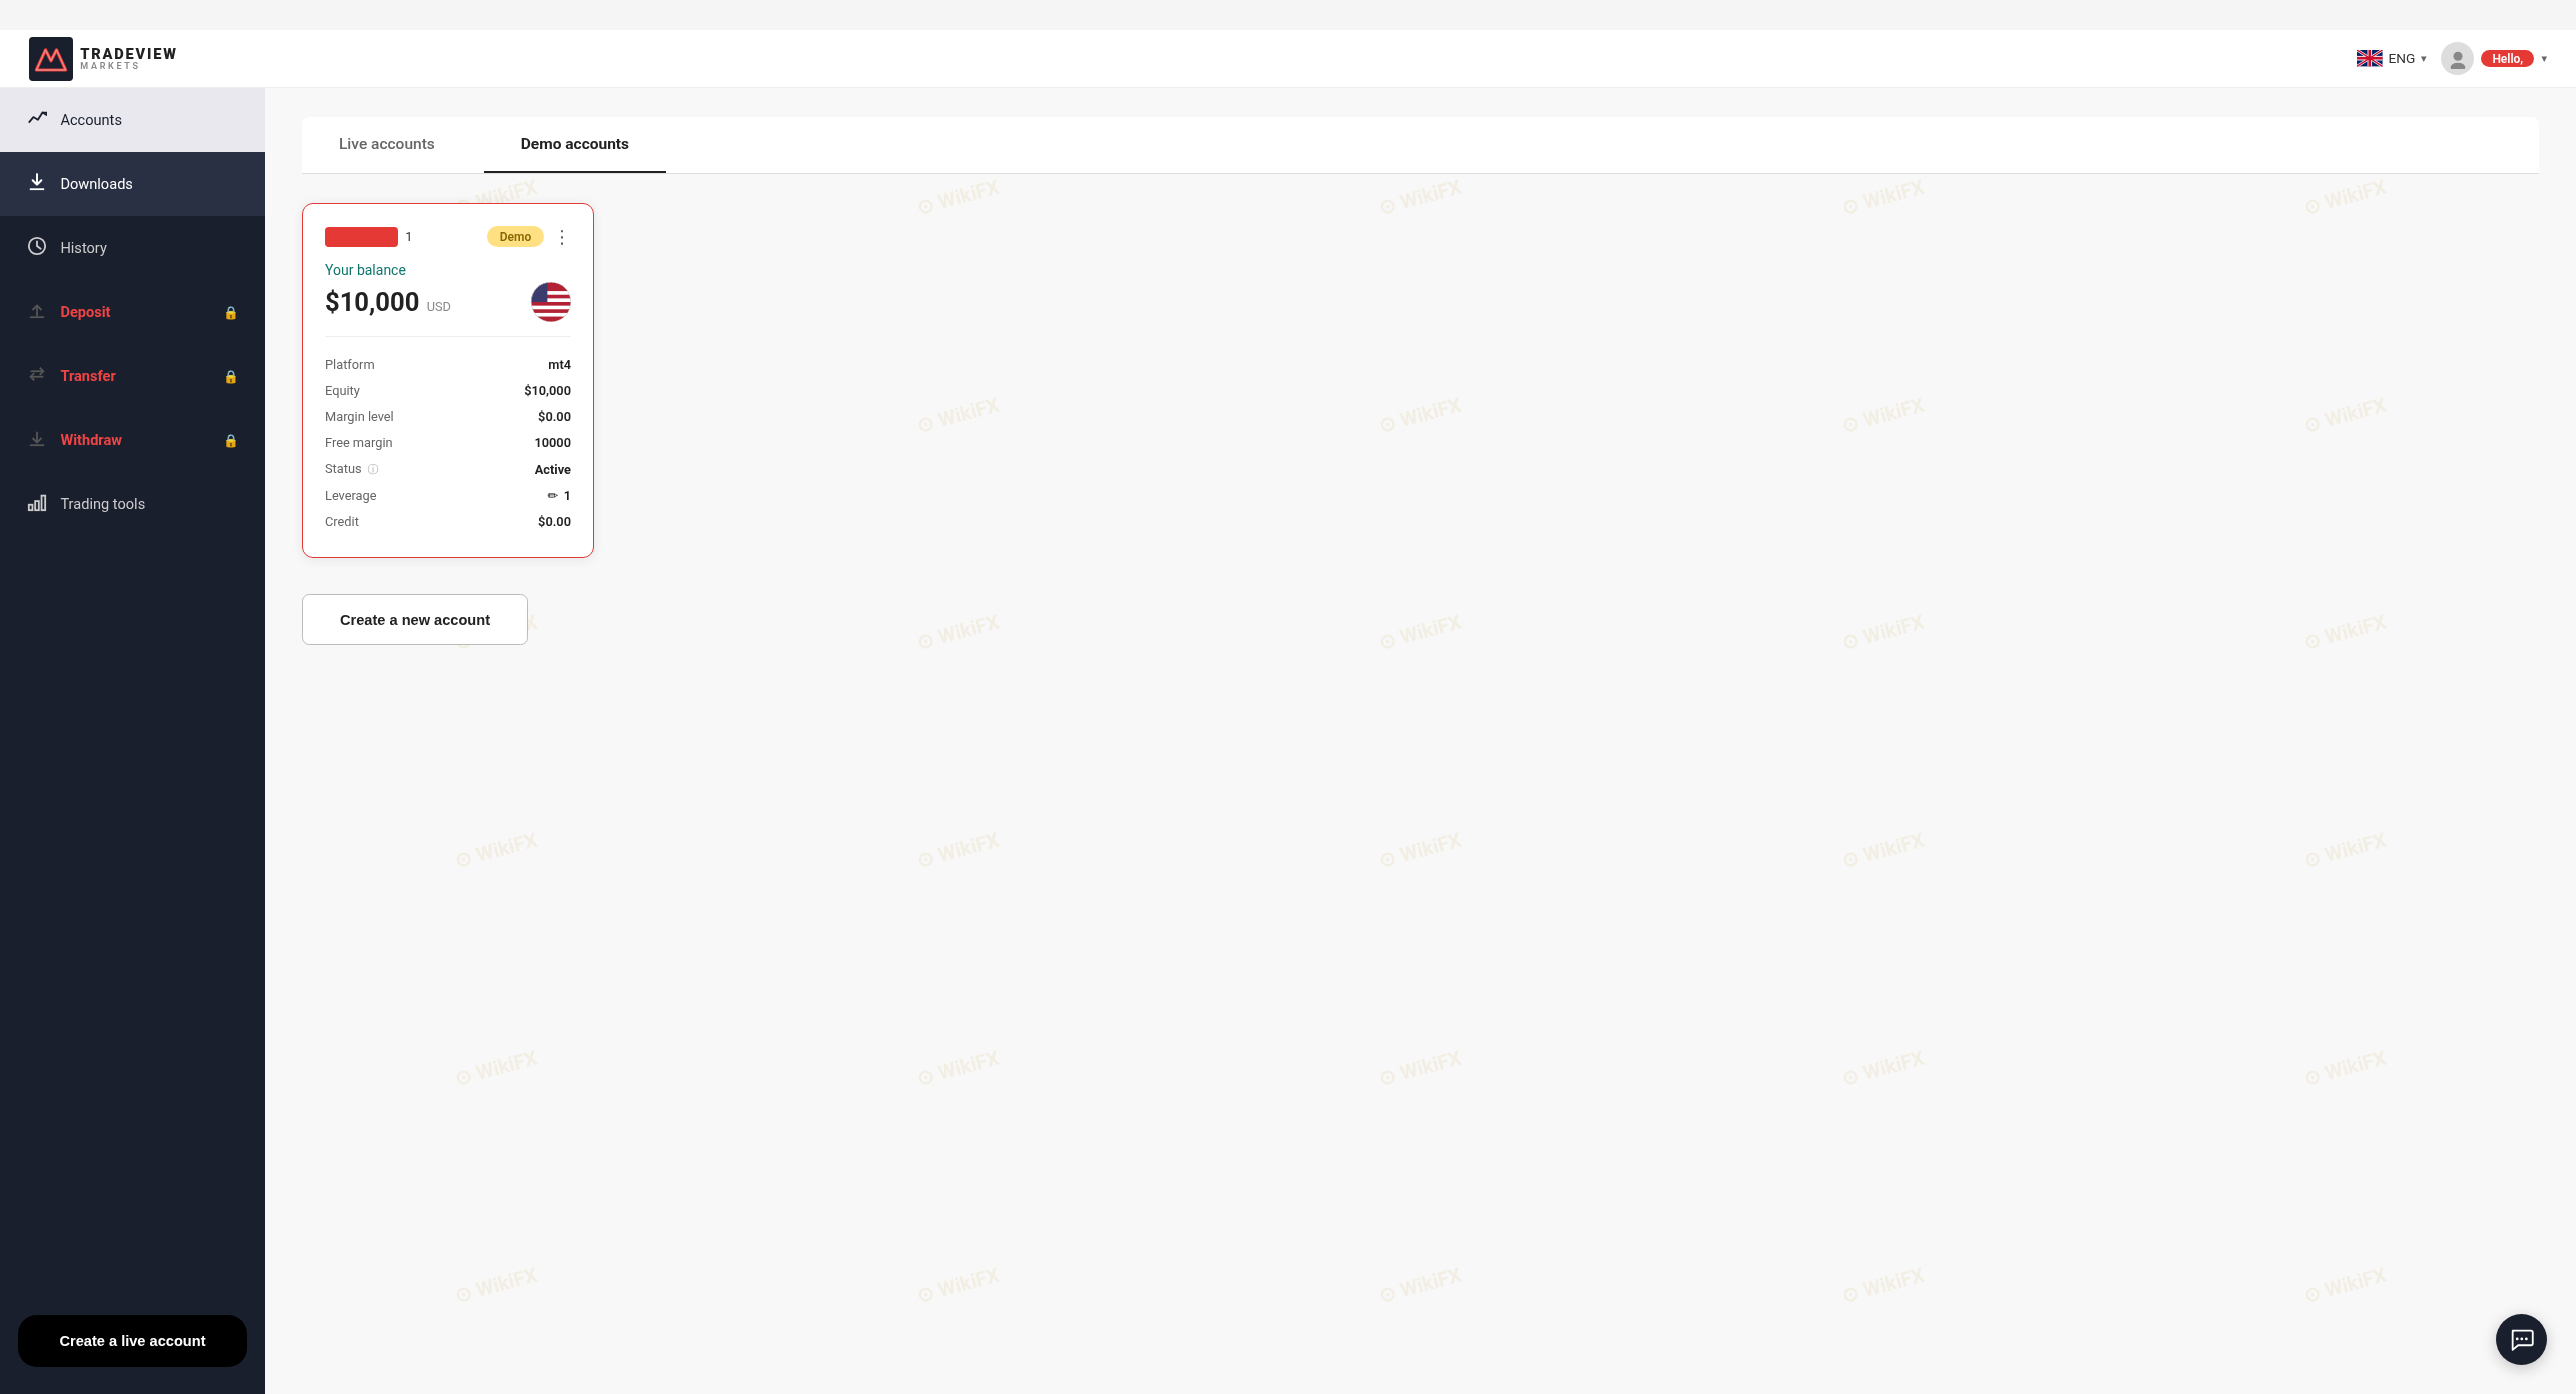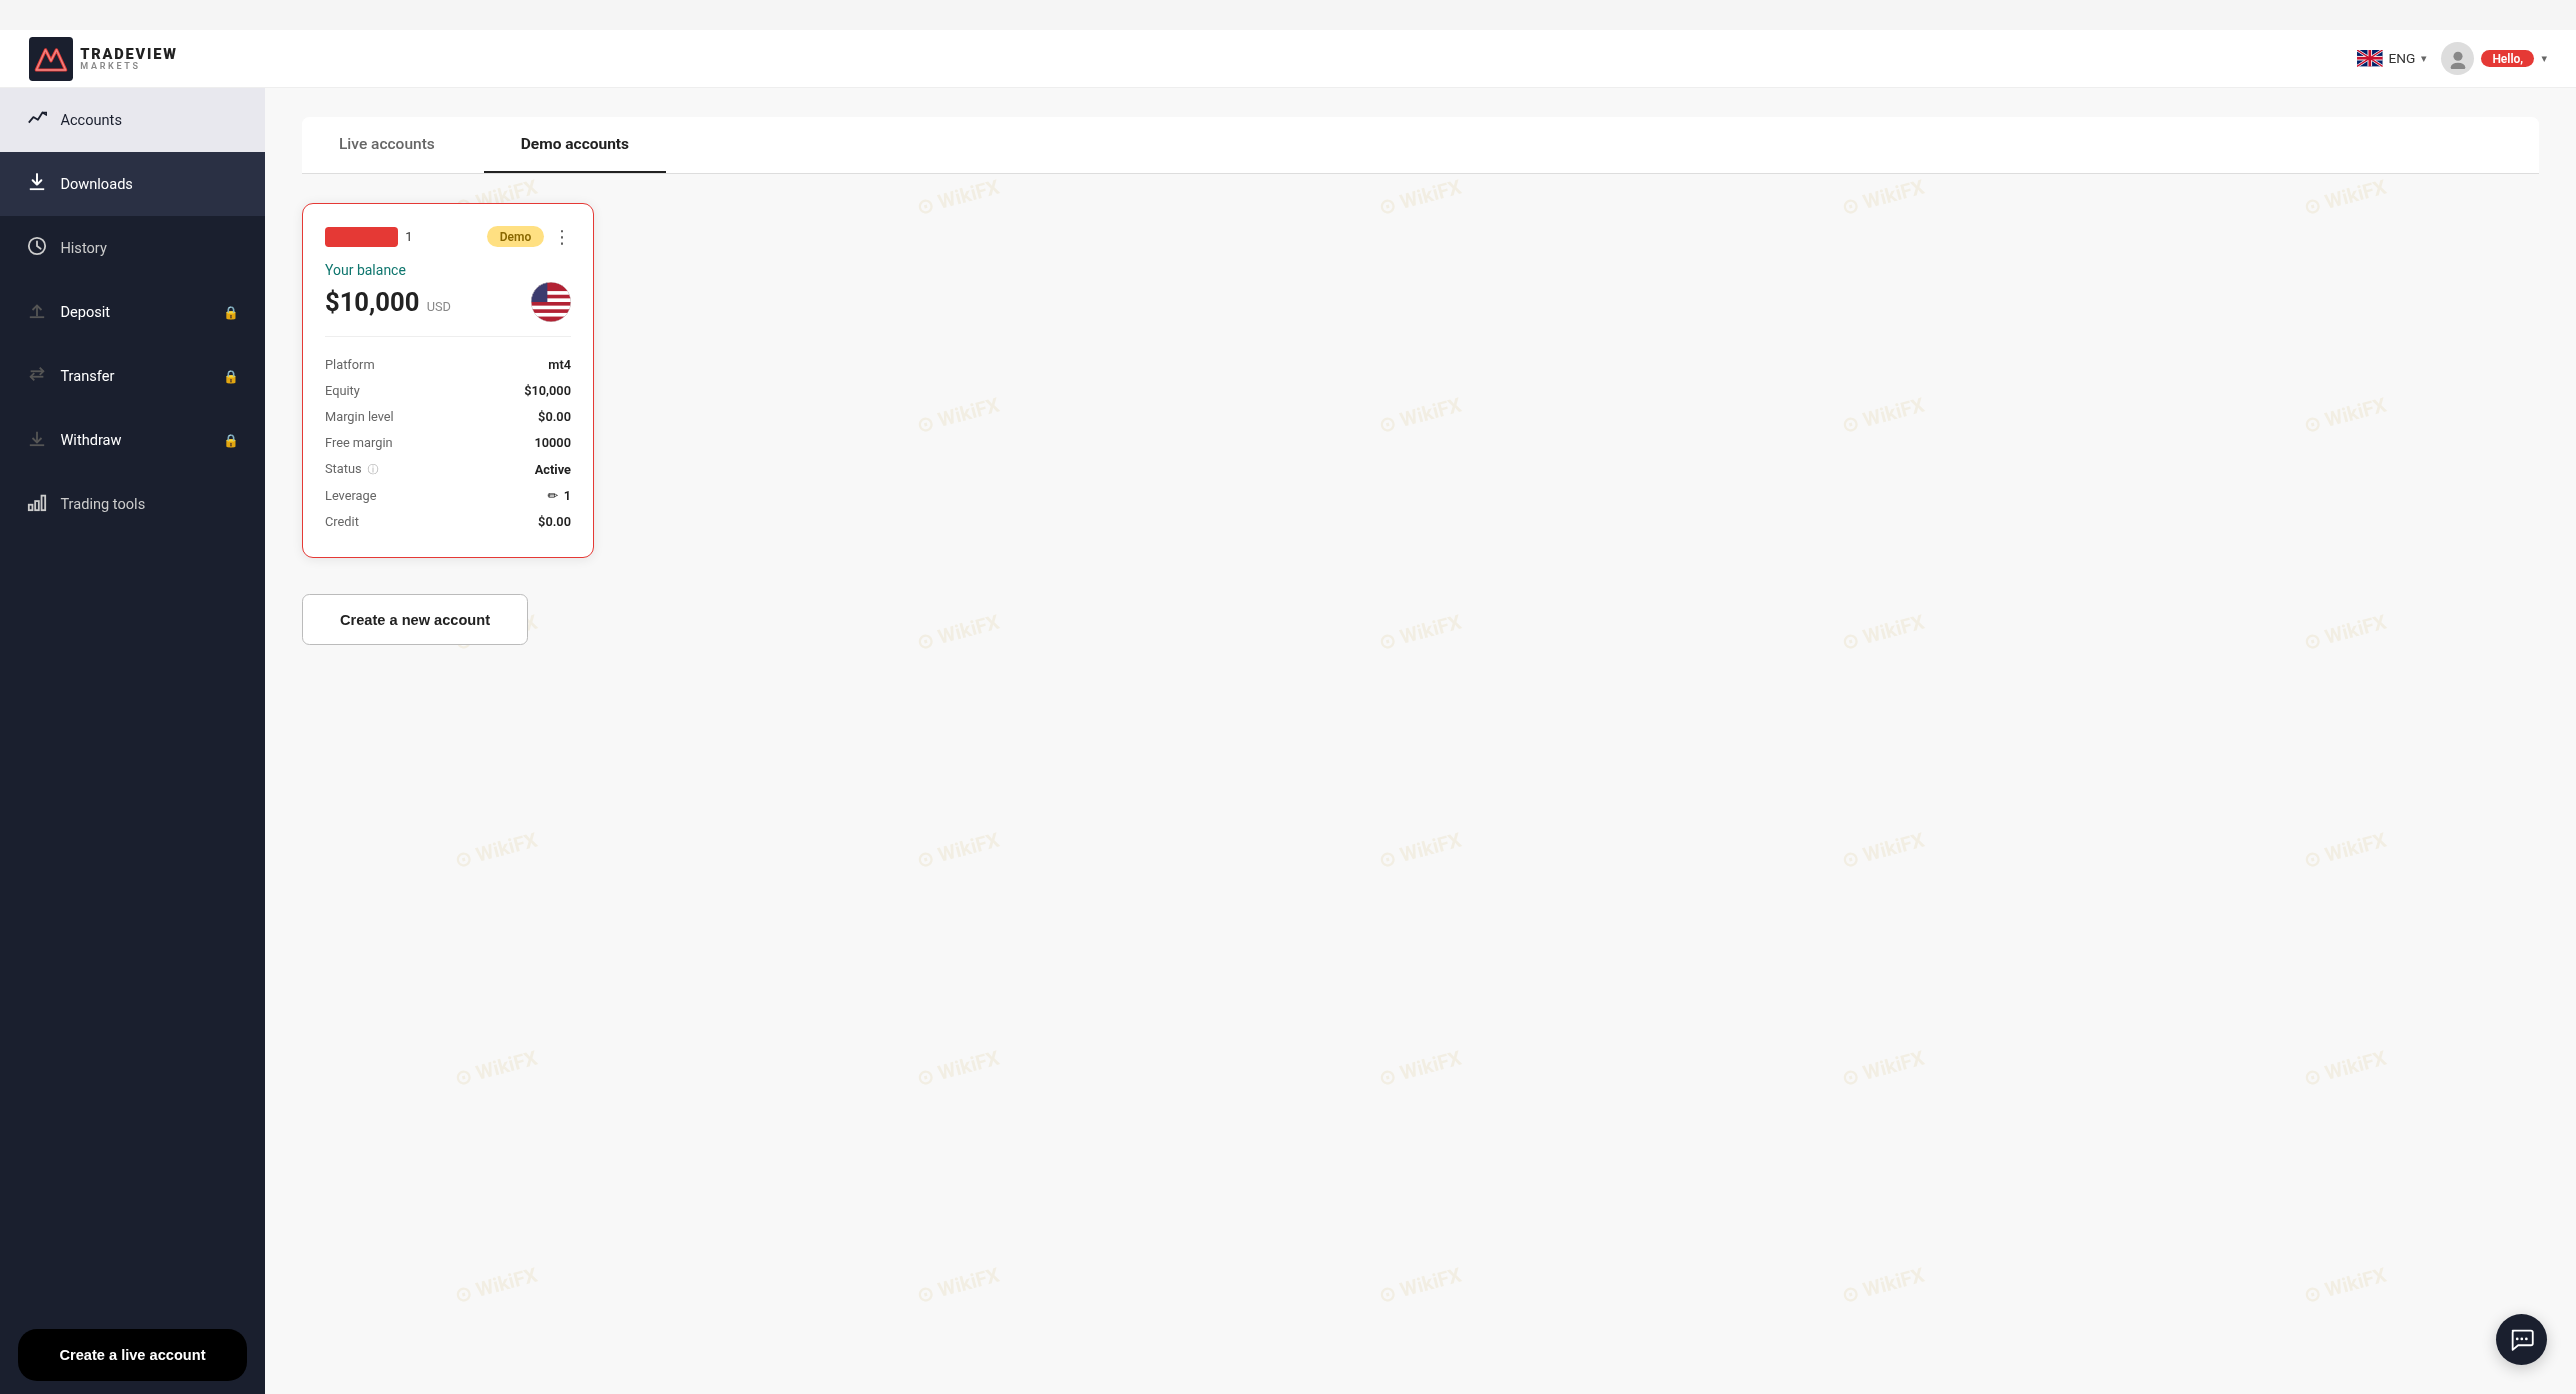--- a/index.html
+++ b/index.html
@@ -81,21 +81,21 @@
     }
 
     
     .sidebar {
       width: 265px;
       background: #1a1f2e;
       display: flex;
       flex-direction: column;
       flex-shrink: 0;
       overflow-y: auto;
-      padding-bottom: 13px;
+      padding-bottom: 27px;
     }
     .sidebar-item {
       display: flex;
       align-items: center;
       gap: 12.8px;
       padding: 20px 25.6px;
       color: #ccc;
       cursor: pointer;
       font-size: 14.6px;
       transition: background 0.15s;
@@ -104,22 +104,23 @@
       background: #f0f0f0;
       color: #1a1f2e;
       border-radius: 0;
     }
     .sidebar-item .sidebar-icon {
       font-size: 18px;
       width: 22px;
       text-align: center;
     }
     .sidebar-item.disabled {
-      color: #ffffff;
+      color: #ef4444;
       cursor: default;
+      font-weight: bold;
     }
     .sidebar-spacer { flex: 1; }
     .create-live-btn {
       margin: 22px 18px 0;
       background: #000000;
       color: #fff;
       border: none;
       border-radius: 19px;
       padding: 18px 22px;
       font-size: 14.6px;

